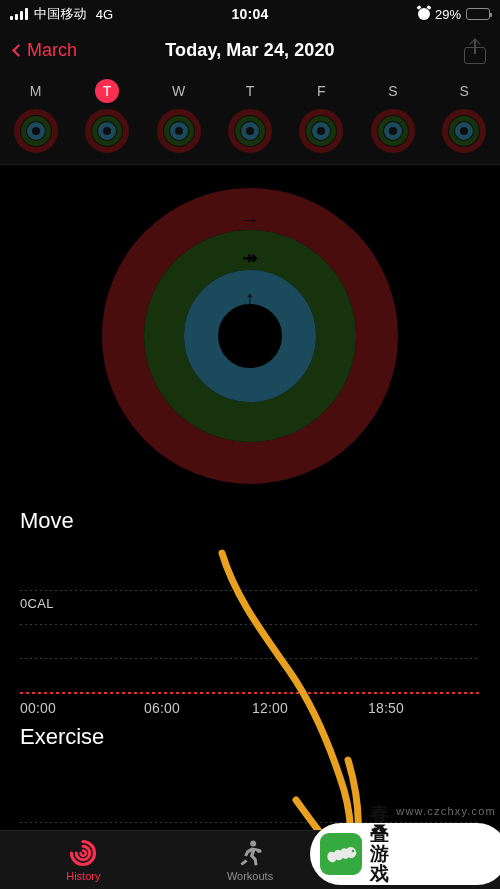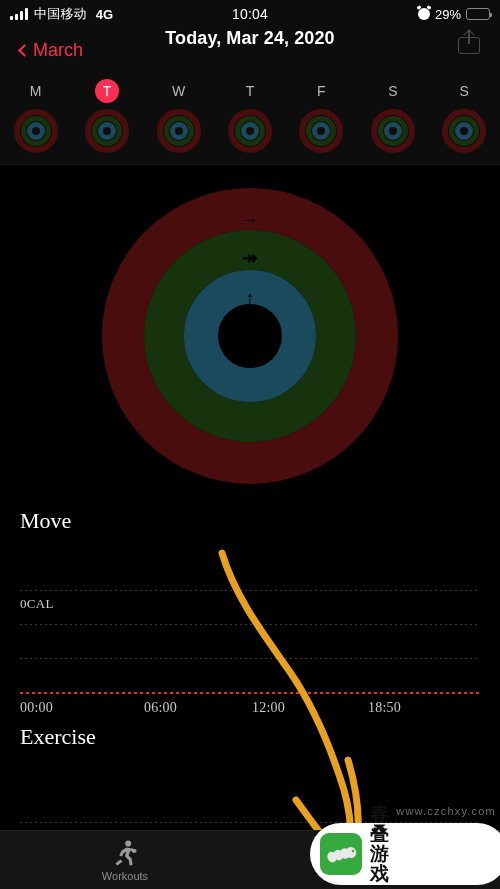--- a/index.html
+++ b/index.html
@@ -20,25 +20,25 @@
     padding:8px 10px;
   }
   .status-left{ display:flex; align-items:center; gap:6px; }
   .signal{ display:flex; align-items:flex-end; gap:2px; height:12px; }
   .signal i{ display:block; width:3px; background:#fff; border-radius:1px; }
   .signal i:nth-child(1){ height:4px; }
   .signal i:nth-child(2){ height:6px; }
   .signal i:nth-child(3){ height:9px; }
   .signal i:nth-child(4){ height:12px; }
   .carrier{ font-size:13px; letter-spacing:.2px; }
-  .net{ font-size:13px; margin-left:3px;font-weight:bold; }
+  .net{ font-size:13px; margin-left:3px; }
   .status-time{
     position:absolute; left:0; right:0; top:0; bottom:0;
     display:flex; align-items:center; justify-content:center;
-    font-size:14px; font-weight:400; letter-spacing:.2px;
+    font-size:14px; font-weight:700; letter-spacing:.2px;
     pointer-events:none;
   }
   .status-right{
     margin-left:auto; display:flex; align-items:center; gap:5px;
     position:relative; z-index:2;
   }
   .alarm-icon{
     width:12px; height:12px; border-radius:50%;
     background:#fff; position:relative; display:inline-block;
   }
@@ -55,21 +55,21 @@
   }
   .batt:after{
     content:""; position:absolute; right:-3px; top:3.5px;
     width:2px; height:4px; background:#8a8a8a; border-radius:0 1px 1px 0;
   }
   .batt-fill{ height:100%; border-radius:1.5px; }
 
   
   .nav-bar{
     height:45px; background:#0d0d0d;
-    display:flex; position:relative; padding:0 20px;
+    display:flex; align-items:center; position:relative; padding:0 14px;
   }
   .back-btn{ display:flex; align-items:center; gap:2px; cursor:pointer; }
   .chevron-left{
     width:9px; height:9px; border-left:2.6px solid #fa2f52;
     border-bottom:2.6px solid #fa2f52; transform:rotate(45deg);
     margin-right:2px;
   }
   .back-label{ font-size:18px; color:#fa2f52; }
   .nav-title{
     position:absolute; left:0; right:0;
@@ -139,21 +139,21 @@
   .big-rings .ring-stand{ width:132px; height:132px; border-width:34px; }
   .ring-glyph{
     position:absolute; left:50%; transform:translateX(-50%);
     font-size:19px; line-height:1; color:#000; font-weight:600;
   }
   .g-move{ top:22px; }
   .g-exercise{ top:63px; font-size:18px; }
   .g-stand{ top:103px; font-size:19px; }
 
   
-  .metric{ padding:0 20px; position:relative;font-family:Liberation Serif, serif; }
+  .metric{ padding:0 20px; position:relative; }
   .metric-title{ font-size:22px; font-weight:400; color:#fff; }
 
   .chart{ position:relative; height:104px; margin-top:34px; }
   .gridline{
     position:absolute; left:0; right:0; height:1px;
     background-image:linear-gradient(to right,#6a6a6a 0 2px, transparent 2px 5px);
     background-size:5px 1px; background-repeat:repeat-x;
     opacity:.55;
   }
   .gridline.goal{
@@ -347,20 +347,32 @@
 </div>
 
 <svg class="annotation" viewBox="0 0 500 889">
   <path d="M222 553 C 236 600, 268 640, 290 672 C 312 704, 330 745, 344 790 C 352 818, 352 845, 350 866" stroke="#e8a020" stroke-width="7" fill="none" stroke-linecap="round"></path>
   <path d="M296 800 C 312 822, 330 848, 352 868" stroke="#e8a020" stroke-width="7" fill="none" stroke-linecap="round"></path>
   <path d="M352 868 C 360 844, 362 806, 348 760" stroke="#e8a020" stroke-width="7" fill="none" stroke-linecap="round"></path>
 </svg>
 
 <div class="tab-bar">
 
+  <div class="tab active">
+    <span class="tab-icon">
+      <svg viewBox="0 0 28 28" width="28" height="28">
+        <g fill="none" stroke="#fa2f52" stroke-linecap="round">
+          <path d="M14 2.5 A11.5 11.5 0 1 1 2.5 14" stroke-width="3.2"></path>
+          <path d="M14 7.2 A6.8 6.8 0 1 1 7.2 14" stroke-width="3"></path>
+          <path d="M14 11.6 A2.6 2.6 0 1 1 11.6 14" stroke-width="2.6"></path>
+        </g>
+      </svg>
+    </span>
+    <span class="tab-label">History</span>
+  </div>
 
 
   <div class="tab">
     <span class="tab-icon">
       <svg viewBox="0 0 28 28" width="28" height="28" fill="#9a9a9a">
         <circle cx="17.2" cy="4.6" r="3"></circle>
         <path d="M15.6 8.4 L10.6 11.6 L8.2 16.4 L10.9 17.6 L12.8 13.9 L15.4 12.6
                  L13.9 17.2 L17.8 21.2 L18.6 26.4 L21.6 25.9 L20.6 19.6 L17.6 16.4
                  L19.4 11.4 L22.4 13.9 L25.6 13.2 L25.1 10.4 L21.4 9.4 Z"></path>
         <path d="M9.4 20.4 L4.4 24.4 L6.3 26.6 L11.6 22.4 Z"></path>

